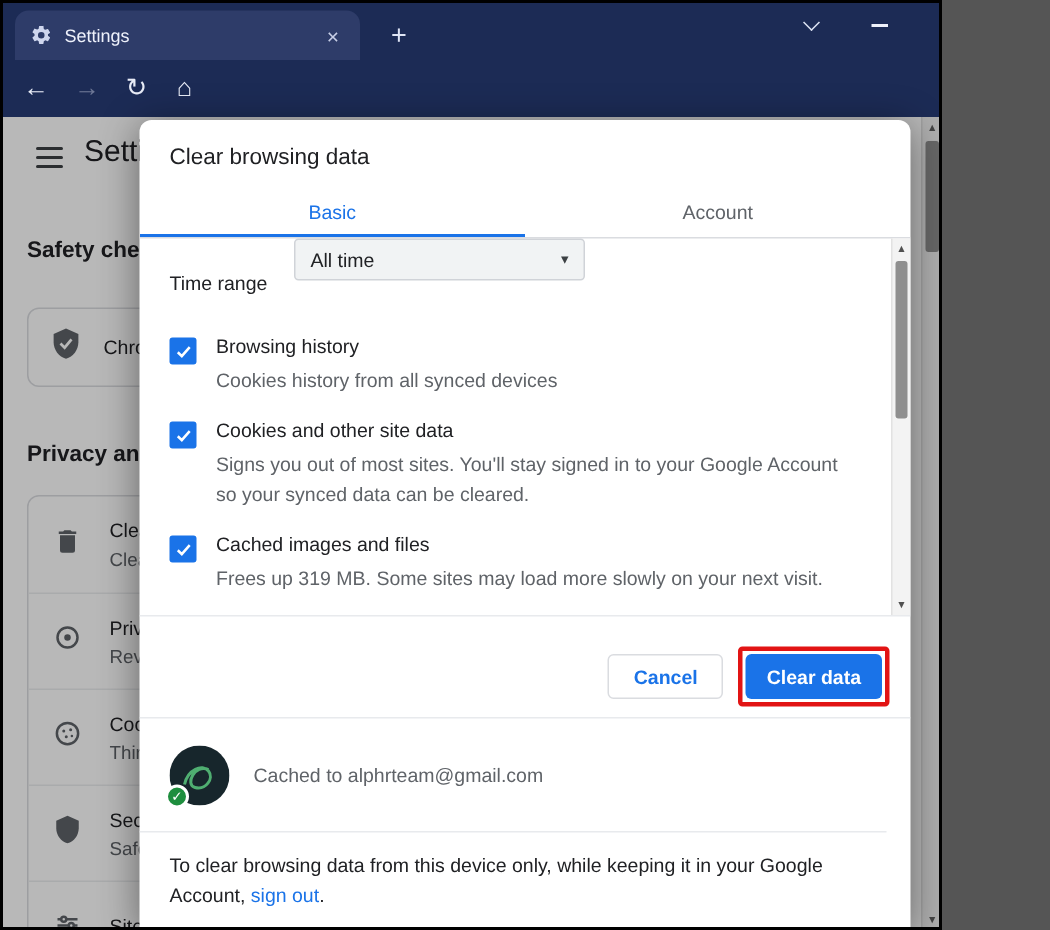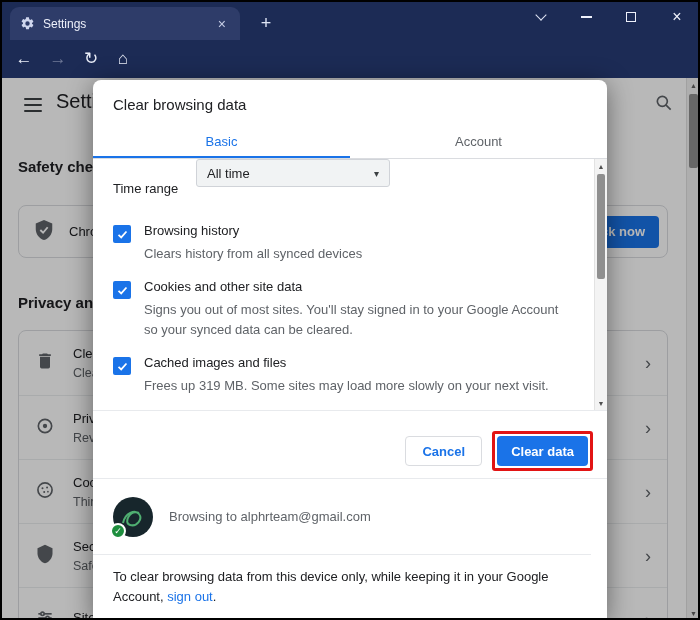--- a/index.html
+++ b/index.html
@@ -1,17 +1,17 @@
 <!DOCTYPE html>
 <html><head>
 <meta charset="utf-8">
 <style>
   * { margin:0; padding:0; box-sizing:border-box; }
   body { font-family:"Liberation Sans","DejaVu Sans",sans-serif; background:#555; }
-  .screen { position:relative; width:700px; height:620px; background:#1c2b55; overflow:hidden; }
+  .screen { position:relative; width:628px; height:620px; background:#1c2b55; overflow:hidden; }
   .frame { position:absolute; inset:0; border:2px solid #000; pointer-events:none; z-index:60; }
 
   
   .titlebar { position:absolute; top:0; left:0; right:0; height:40px; }
   .tab { position:absolute; left:10px; top:7px; width:230px; height:33px; background:#2e3c69;
          border-radius:9px 9px 0 0; display:flex; align-items:center; padding:0 10px; gap:8px; }
   .tab-favicon svg { width:15px; height:15px; fill:#cfd6ee; display:block; }
   .tab-title { flex:1; font-size:12px; color:#eef1fb; }
   .tab-close { color:#c7cee6; font-size:14px; line-height:1; padding:2px 4px; }
   .newtab { position:absolute; left:253px; top:10px; color:#dfe5f5; font-size:18px; width:26px; height:26px;
@@ -305,21 +305,21 @@
       </div>
 
       <div class="opt o1">
         <span class="cbx">
           <svg width="13" height="13" viewBox="0 0 18 18">
               <polyline points="3.5,9.5 7.2,13 14.5,4.8" fill="none" stroke="#fff" stroke-width="2.4"></polyline>
             </svg>
         </span>
         <span>
           <div class="opt-title">Browsing history</div>
-          <div class="opt-desc">Clears history from all synced devices</div>
+          <div class="opt-desc">Cookies history from all synced devices</div>
         </span>
       </div>
 
       <div class="opt o2">
         <span class="cbx">
           <svg width="13" height="13" viewBox="0 0 18 18">
               <polyline points="3.5,9.5 7.2,13 14.5,4.8" fill="none" stroke="#fff" stroke-width="2.4"></polyline>
             </svg>
         </span>
         <span>
@@ -358,21 +358,21 @@
       <span class="avatar-wrap">
         <span class="avatar">
           <svg width="40" height="40" viewBox="0 0 40 40">
               <circle cx="20" cy="20" r="20" fill="#17262c"></circle>
               <path d="M10 26c2-10 12-14 16-9s-2 13-9 11 0-16 9-12" fill="none" stroke="#4fae71" stroke-width="2"></path>
             </svg>
         </span>
         <span class="sync-badge">✓</span>
       </span>
       <span>
-        <div class="acc-status">Browsing to alphrteam@gmail.com</div>
+        <div class="acc-status">Cached to alphrteam@gmail.com</div>
       </span>
     </div>
 
     <div class="dlg-footer">
       <span>To clear browsing data from this device only, while keeping it in your Google Account, </span><a href="#">sign out</a><span>.</span>
     </div>
   </div>
 
   <div class="frame"></div>
 </div>

